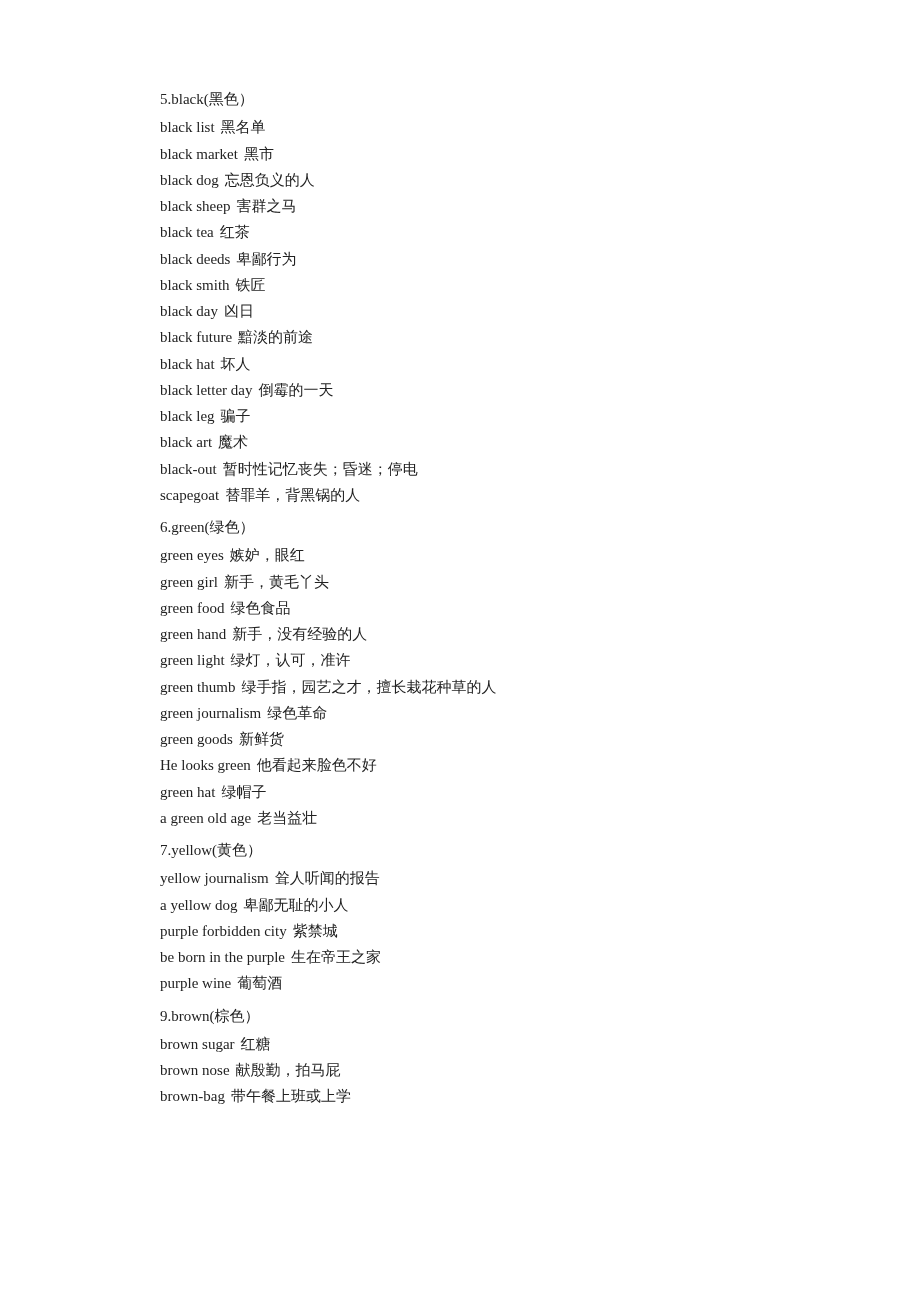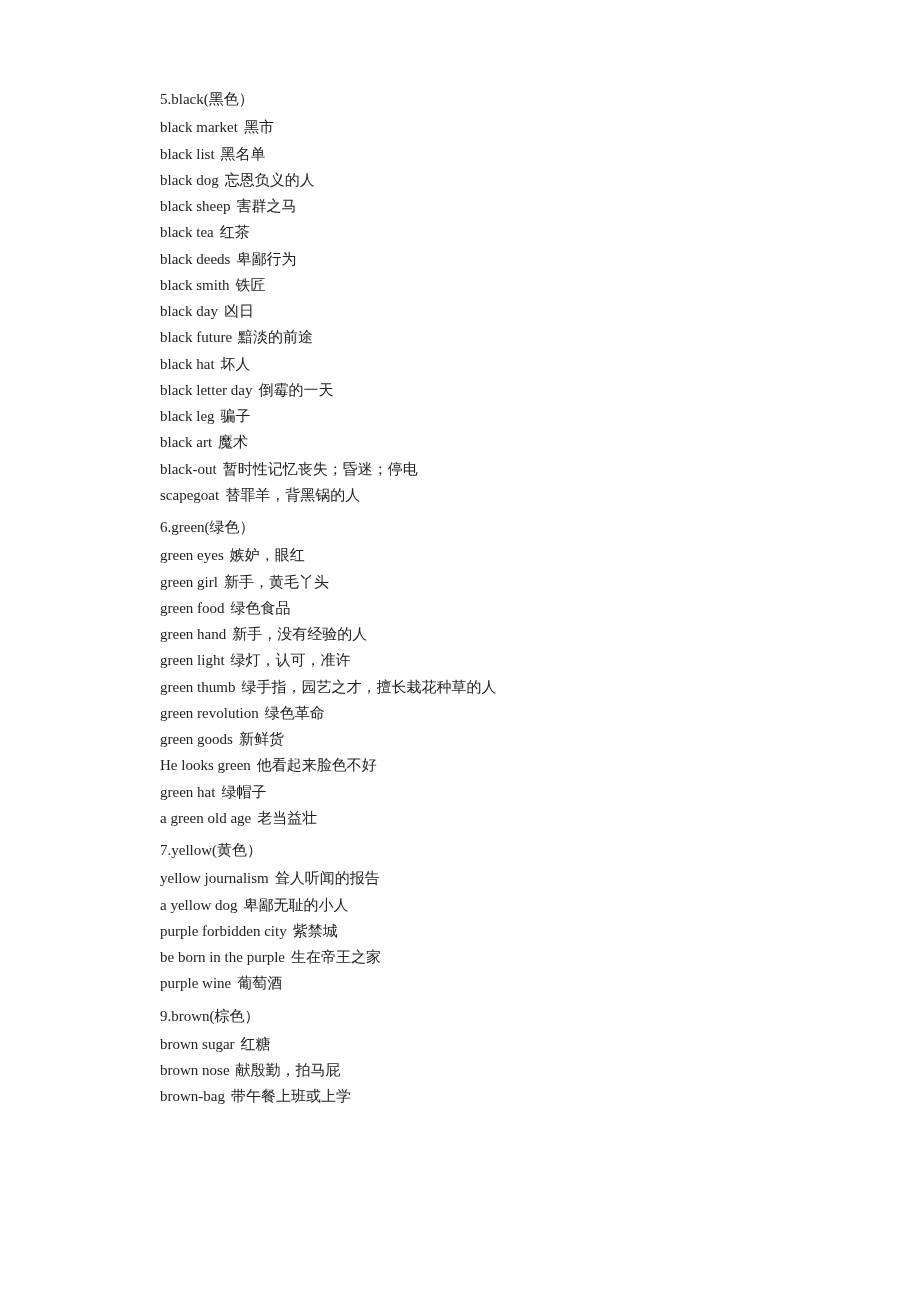--- a/index.html
+++ b/index.html
@@ -30,43 +30,43 @@
     }
     .entry span.zh {
       margin-left: 6px;
     }
   </style>
 </head>
 <body>
 
 <div>
     <div class="section-heading">5.black(黑色）</div>
+    <div class="entry"><span class="en"> black list</span><span class="zh">黑名单</span></div>
     <div class="entry"><span class="en"> black market</span><span class="zh">黑市</span></div>
-    <div class="entry"><span class="en"> black list</span><span class="zh">黑名单</span></div>
     <div class="entry"><span class="en"> black dog</span><span class="zh">忘恩负义的人</span></div>
     <div class="entry"><span class="en"> black sheep</span><span class="zh">害群之马</span></div>
     <div class="entry"><span class="en"> black tea</span><span class="zh">红茶</span></div>
     <div class="entry"><span class="en"> black deeds</span><span class="zh">卑鄙行为</span></div>
     <div class="entry"><span class="en"> black smith</span><span class="zh">铁匠</span></div>
     <div class="entry"><span class="en"> black day</span><span class="zh">凶日</span></div>
     <div class="entry"><span class="en"> black future</span><span class="zh">黯淡的前途</span></div>
     <div class="entry"><span class="en"> black hat</span><span class="zh">坏人</span></div>
     <div class="entry"><span class="en"> black letter day</span><span class="zh">倒霉的一天</span></div>
     <div class="entry"><span class="en"> black leg</span><span class="zh">骗子</span></div>
     <div class="entry"><span class="en"> black art</span><span class="zh">魔术</span></div>
     <div class="entry"><span class="en"> black-out</span><span class="zh">暂时性记忆丧失；昏迷；停电</span></div>
     <div class="entry"><span class="en"> scapegoat</span><span class="zh">替罪羊，背黑锅的人</span></div>
     <div class="section-heading">6.green(绿色）</div>
     <div class="entry"><span class="en"> green eyes</span><span class="zh">嫉妒，眼红</span></div>
     <div class="entry"><span class="en"> green girl</span><span class="zh">新手，黄毛丫头</span></div>
     <div class="entry"><span class="en"> green food</span><span class="zh">绿色食品</span></div>
     <div class="entry"><span class="en"> green hand</span><span class="zh">新手，没有经验的人</span></div>
     <div class="entry"><span class="en"> green light</span><span class="zh">绿灯，认可，准许</span></div>
     <div class="entry"><span class="en"> green thumb</span><span class="zh">绿手指，园艺之才，擅长栽花种草的人</span></div>
-    <div class="entry"><span class="en"> green revolution</span><span class="zh">绿色革命</span></div>
+    <div class="entry"><span class="en"> green journalism</span><span class="zh">绿色革命</span></div>
     <div class="entry"><span class="en"> green goods</span><span class="zh">新鲜货</span></div>
     <div class="entry"><span class="en"> He looks green</span><span class="zh">他看起来脸色不好</span></div>
     <div class="entry"><span class="en"> green hat</span><span class="zh">绿帽子</span></div>
     <div class="entry"><span class="en"> a green old age</span><span class="zh">老当益壮</span></div>
     <div class="section-heading">7.yellow(黄色）</div>
     <div class="entry"><span class="en"> yellow journalism</span><span class="zh">耸人听闻的报告</span></div>
     <div class="entry"><span class="en"> a yellow dog</span><span class="zh">卑鄙无耻的小人</span></div>
     <div class="entry"><span class="en"> purple forbidden city</span><span class="zh">紫禁城</span></div>
     <div class="entry"><span class="en"> be born in the purple</span><span class="zh">生在帝王之家</span></div>
     <div class="entry"><span class="en"> purple wine</span><span class="zh">葡萄酒</span></div>

